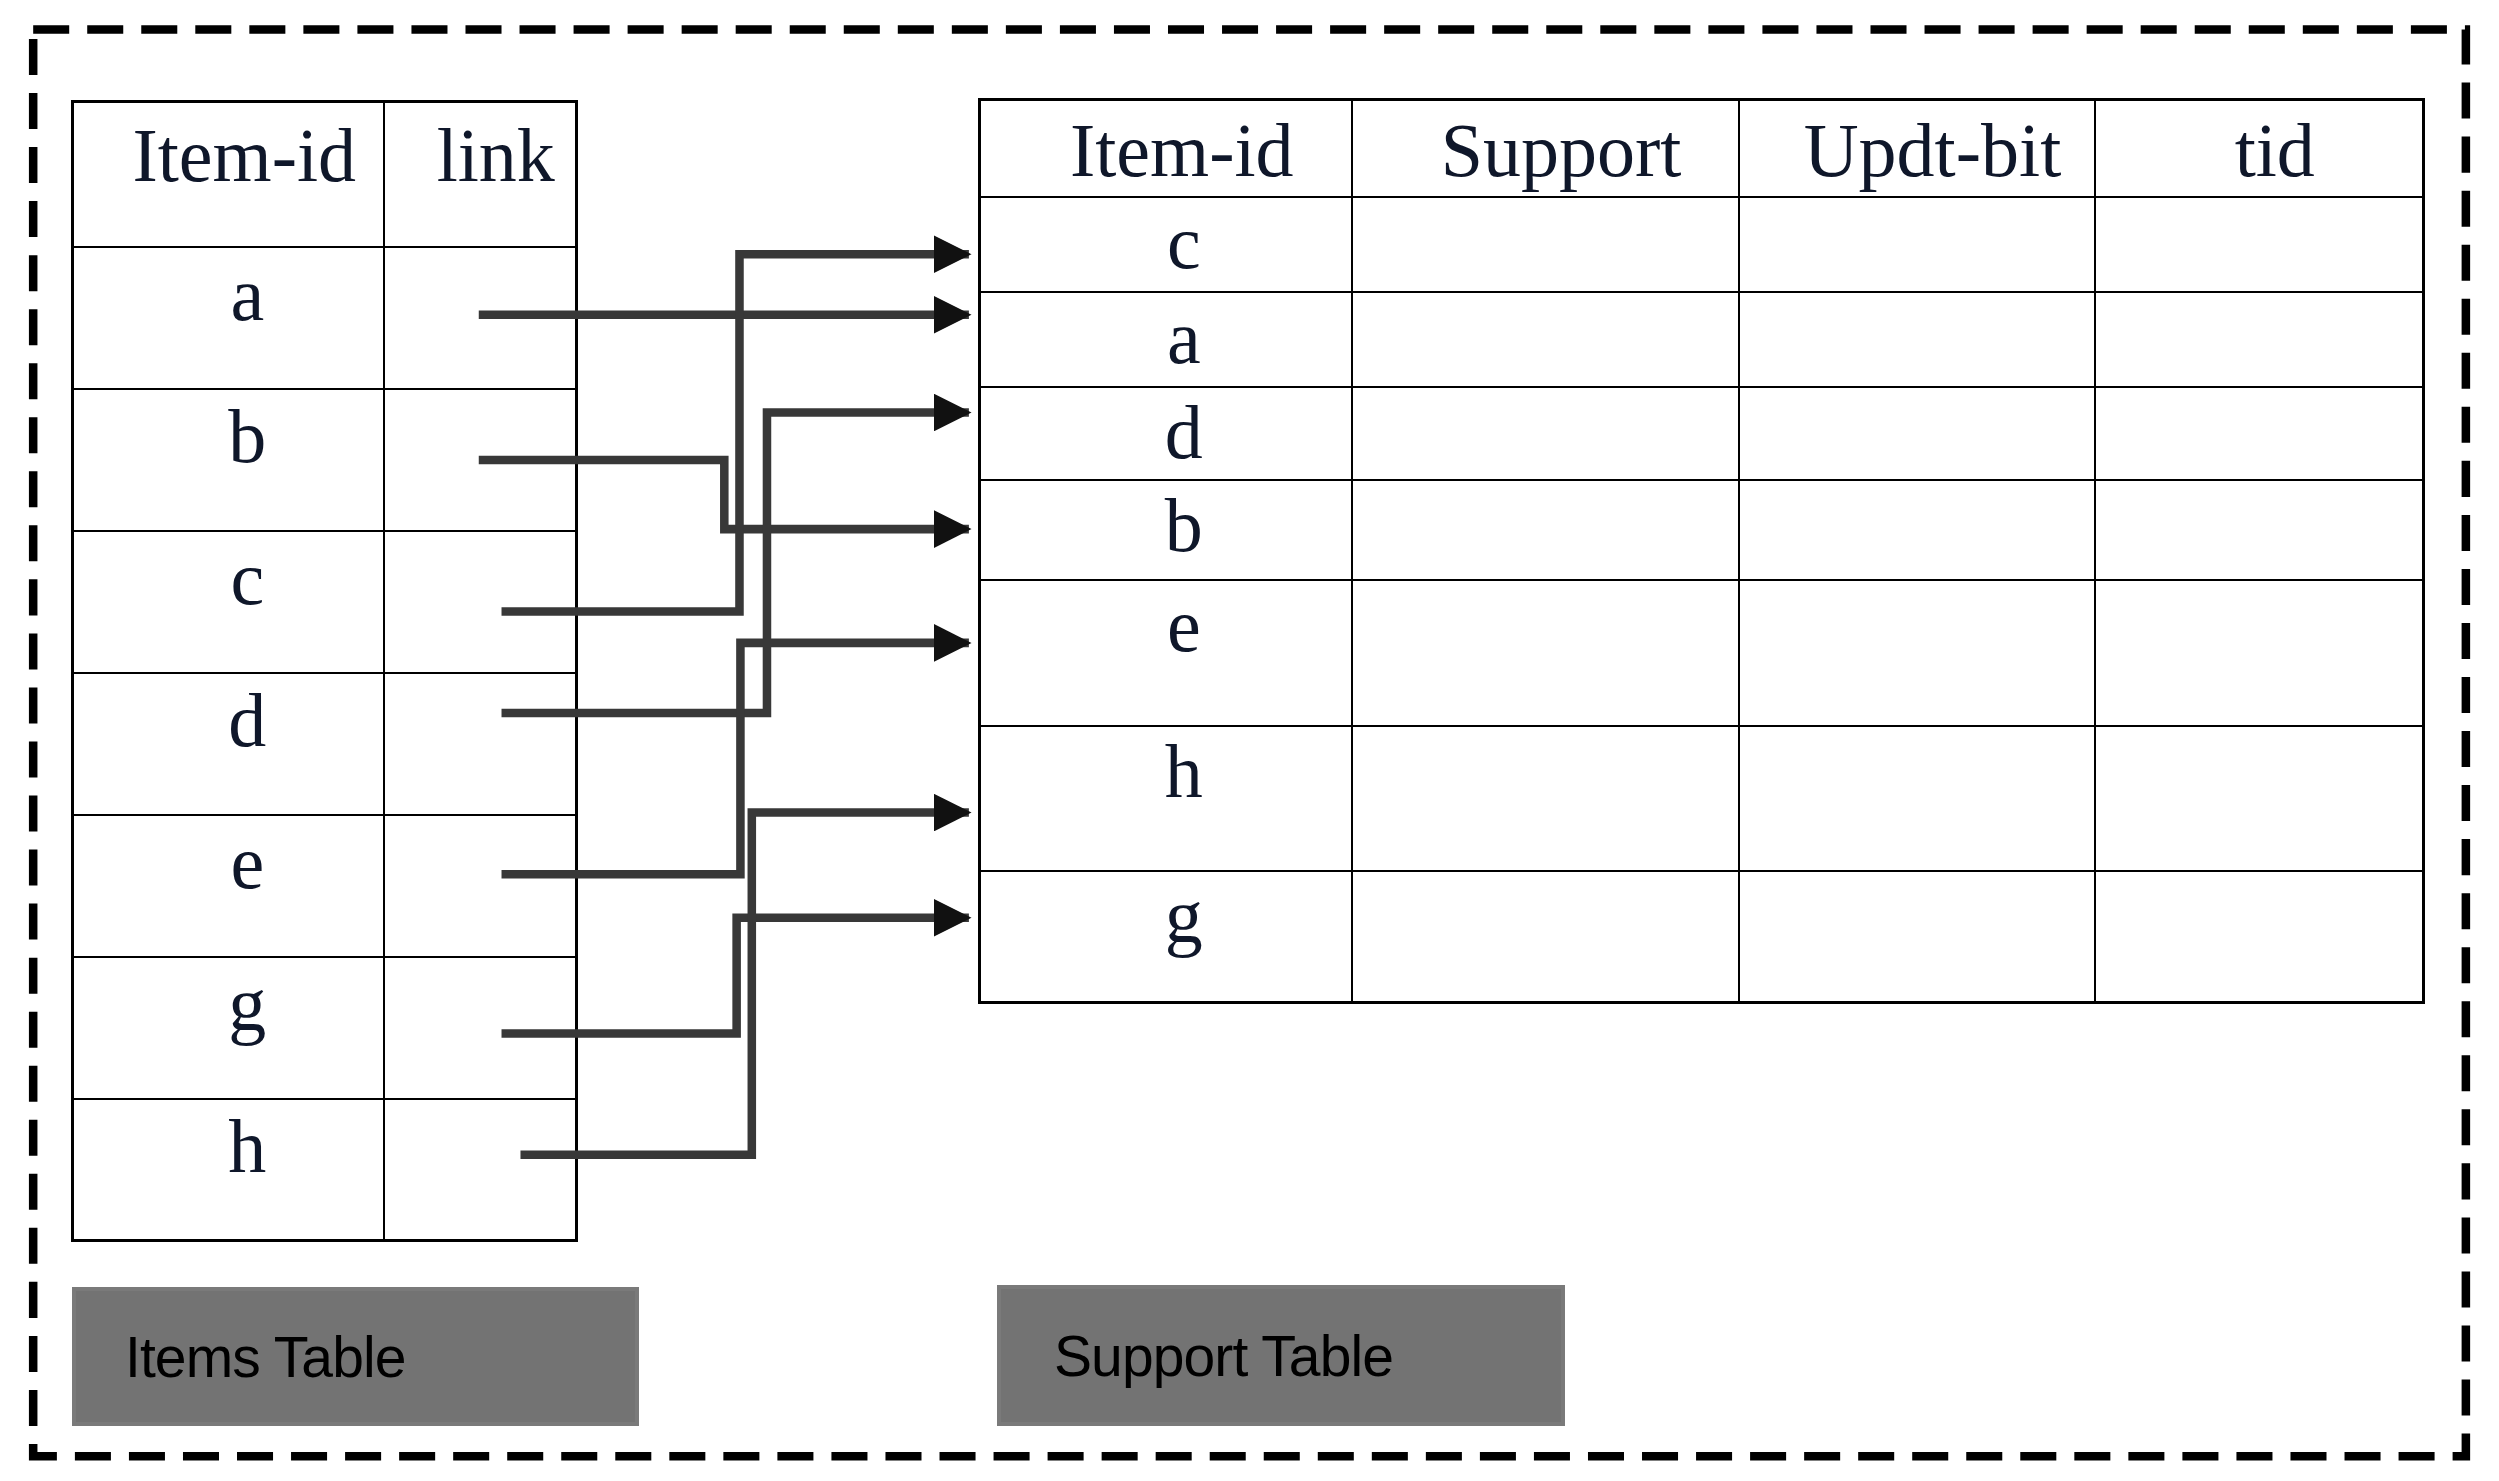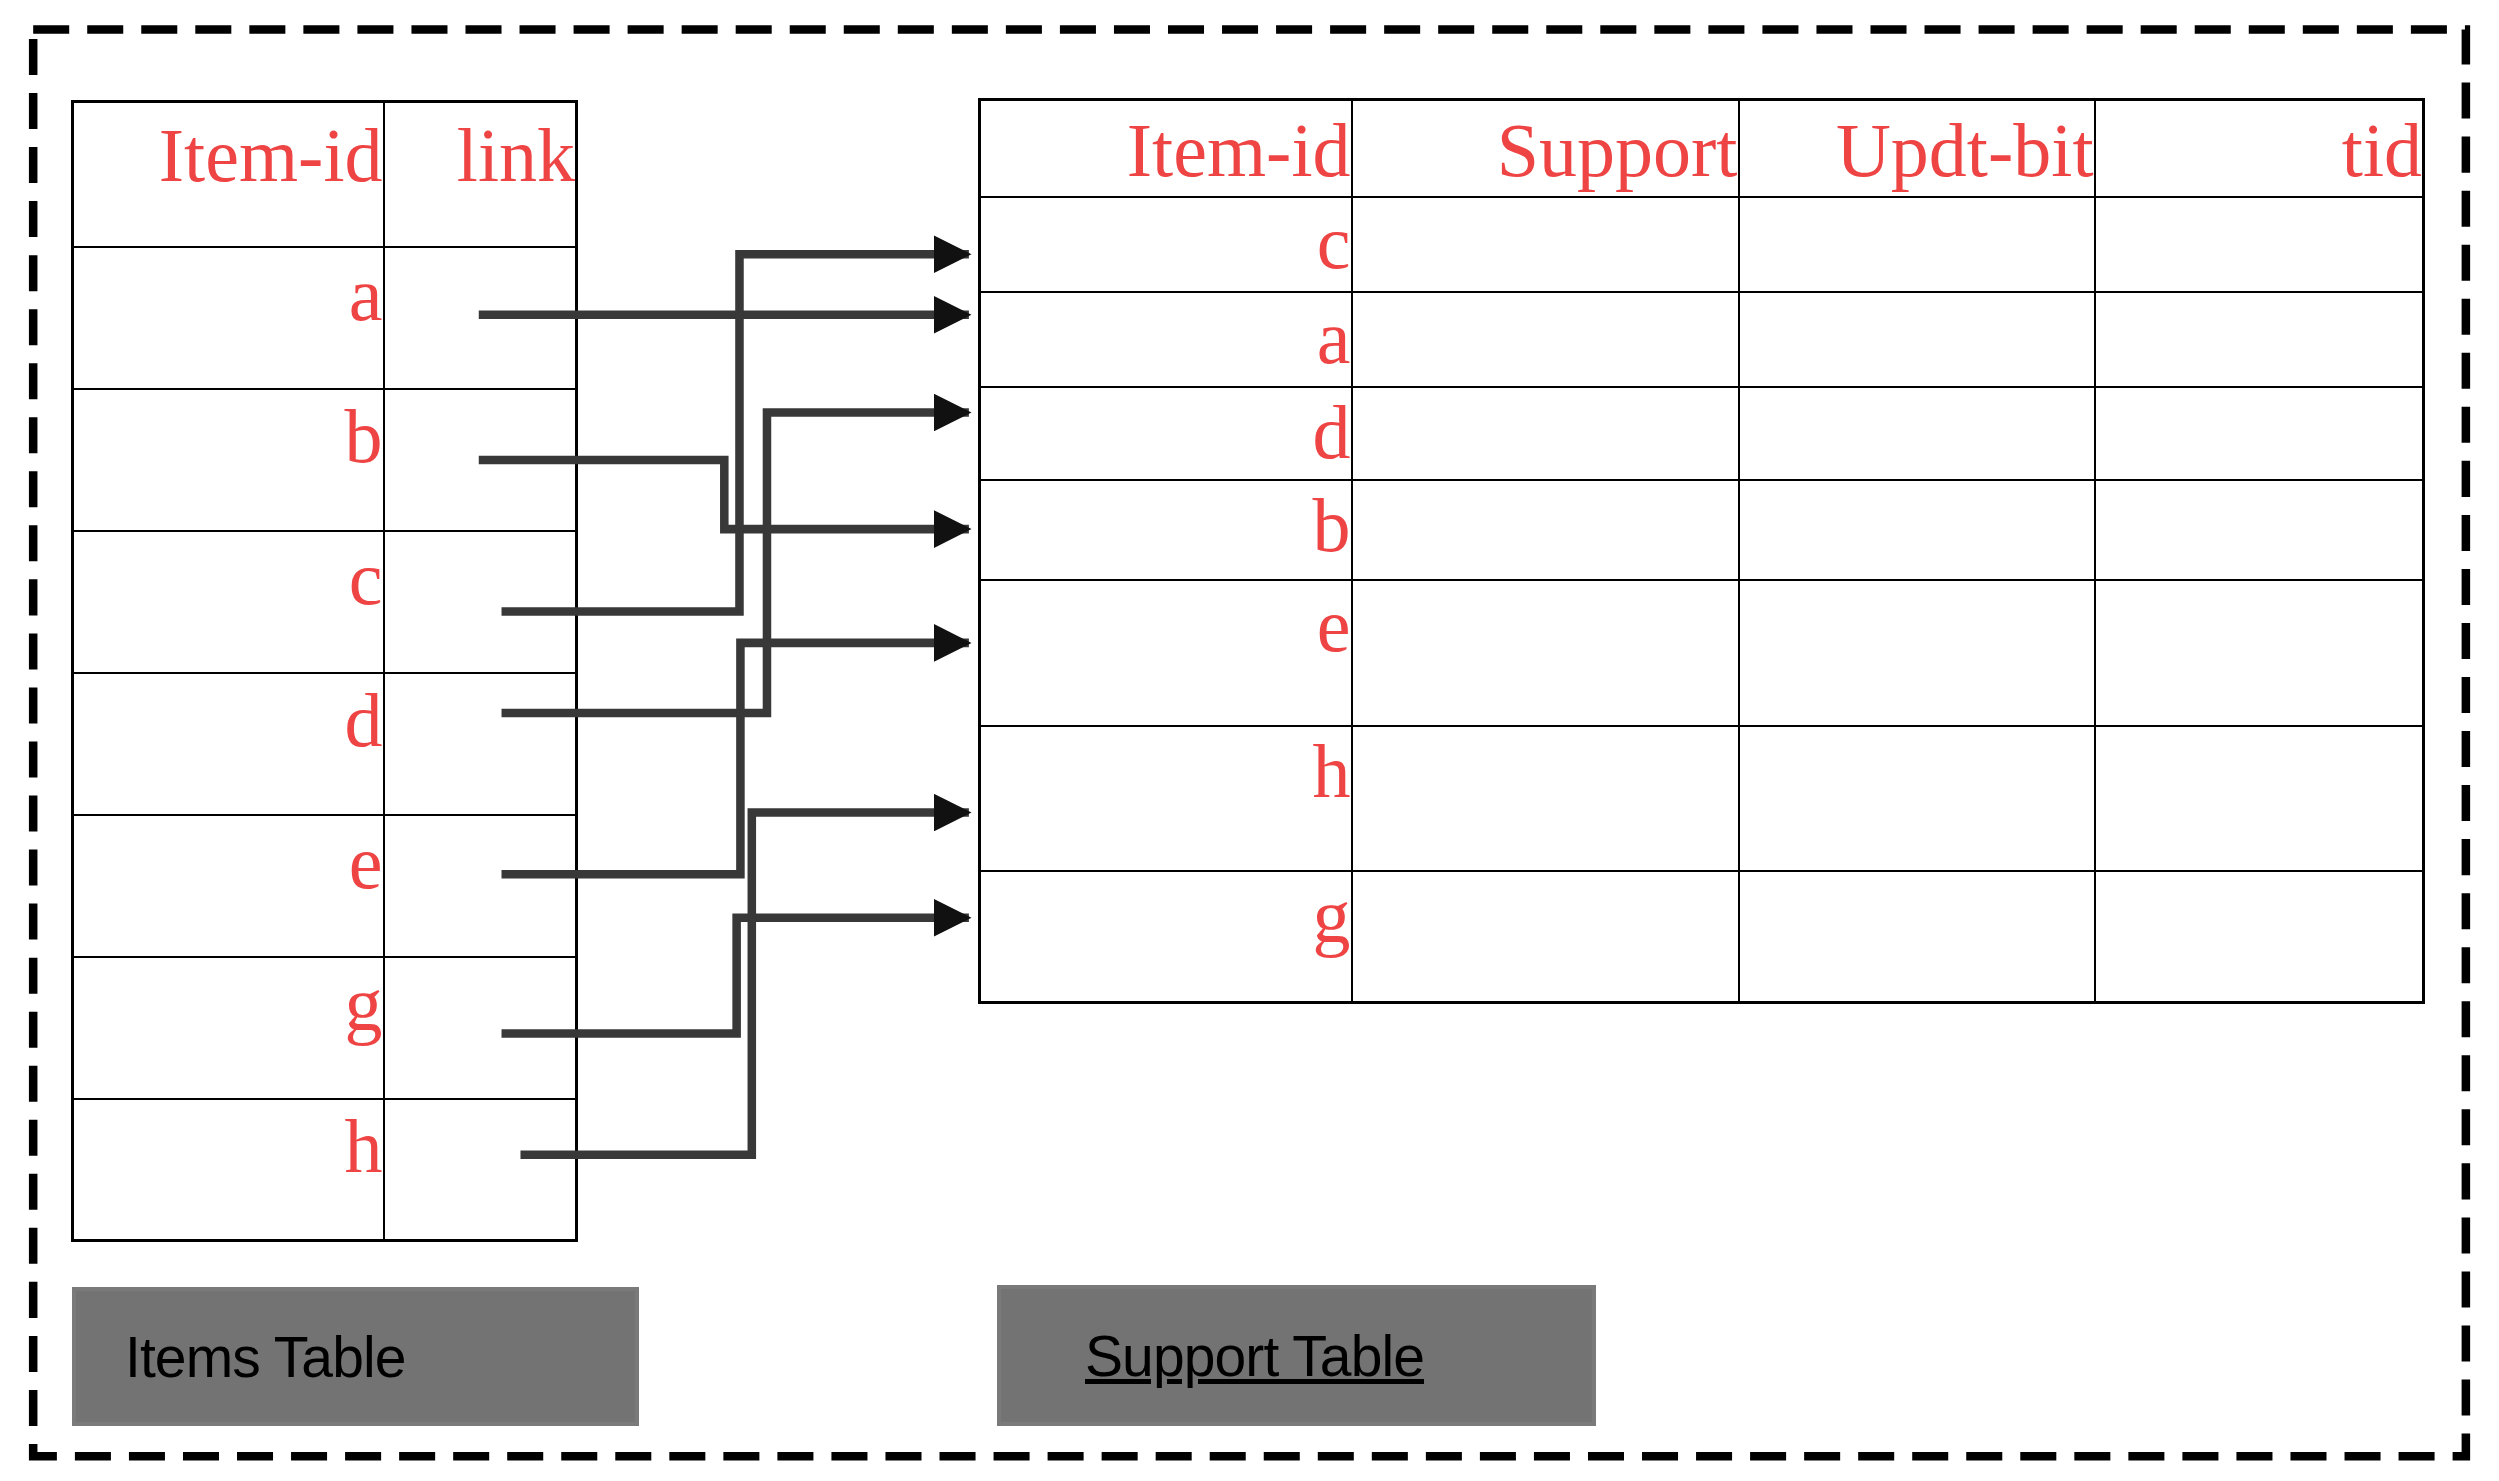--- a/index.html
+++ b/index.html
@@ -23,24 +23,24 @@
     table-layout: fixed;
     background: #ffffff;
     border: 3.8px solid #000000;
   }
   table.dtable th, table.dtable td {
     border: 2.8px solid #000000;
     padding: 0;
     vertical-align: top;
     font-family: "Liberation Serif", serif;
     font-weight: normal;
-    text-align: right;
+    text-align: center;
     font-size: 76px;
     line-height: 1.05;
-    color: #ef4444;
+    color: #0f172a;
     overflow: hidden;
   }
   table.dtable th {
     padding: 13.3px 0 0 32px;
   }
   table.dtable td {
     padding: 7.6px 0 0 38px;
   }
 
   
@@ -67,21 +67,21 @@
     border: 4.7px solid #7a7a7a;
     background: #737373;
     display: flex;
     align-items: center;
     font-family: "Liberation Sans", sans-serif;
     font-size: 57px;
     color: #000000;
     letter-spacing: -0.9px;
   }
   #items-label-box { left: 72px; top: 1287px; width: 510px; height: 131px; padding-left: 49px; }
-  #support-label-box { left: 997px; top: 1285px; width: 507px; height: 133px; padding-left: 84px; text-decoration: underline; }
+  #support-label-box { left: 997px; top: 1285px; width: 507px; height: 133px; padding-left: 53px; }
 
   
   #overlay {
     position: absolute;
     left: 0; top: 0;
     width: 2500px;
     height: 1482px;
     pointer-events: none;
   }
 </style>

